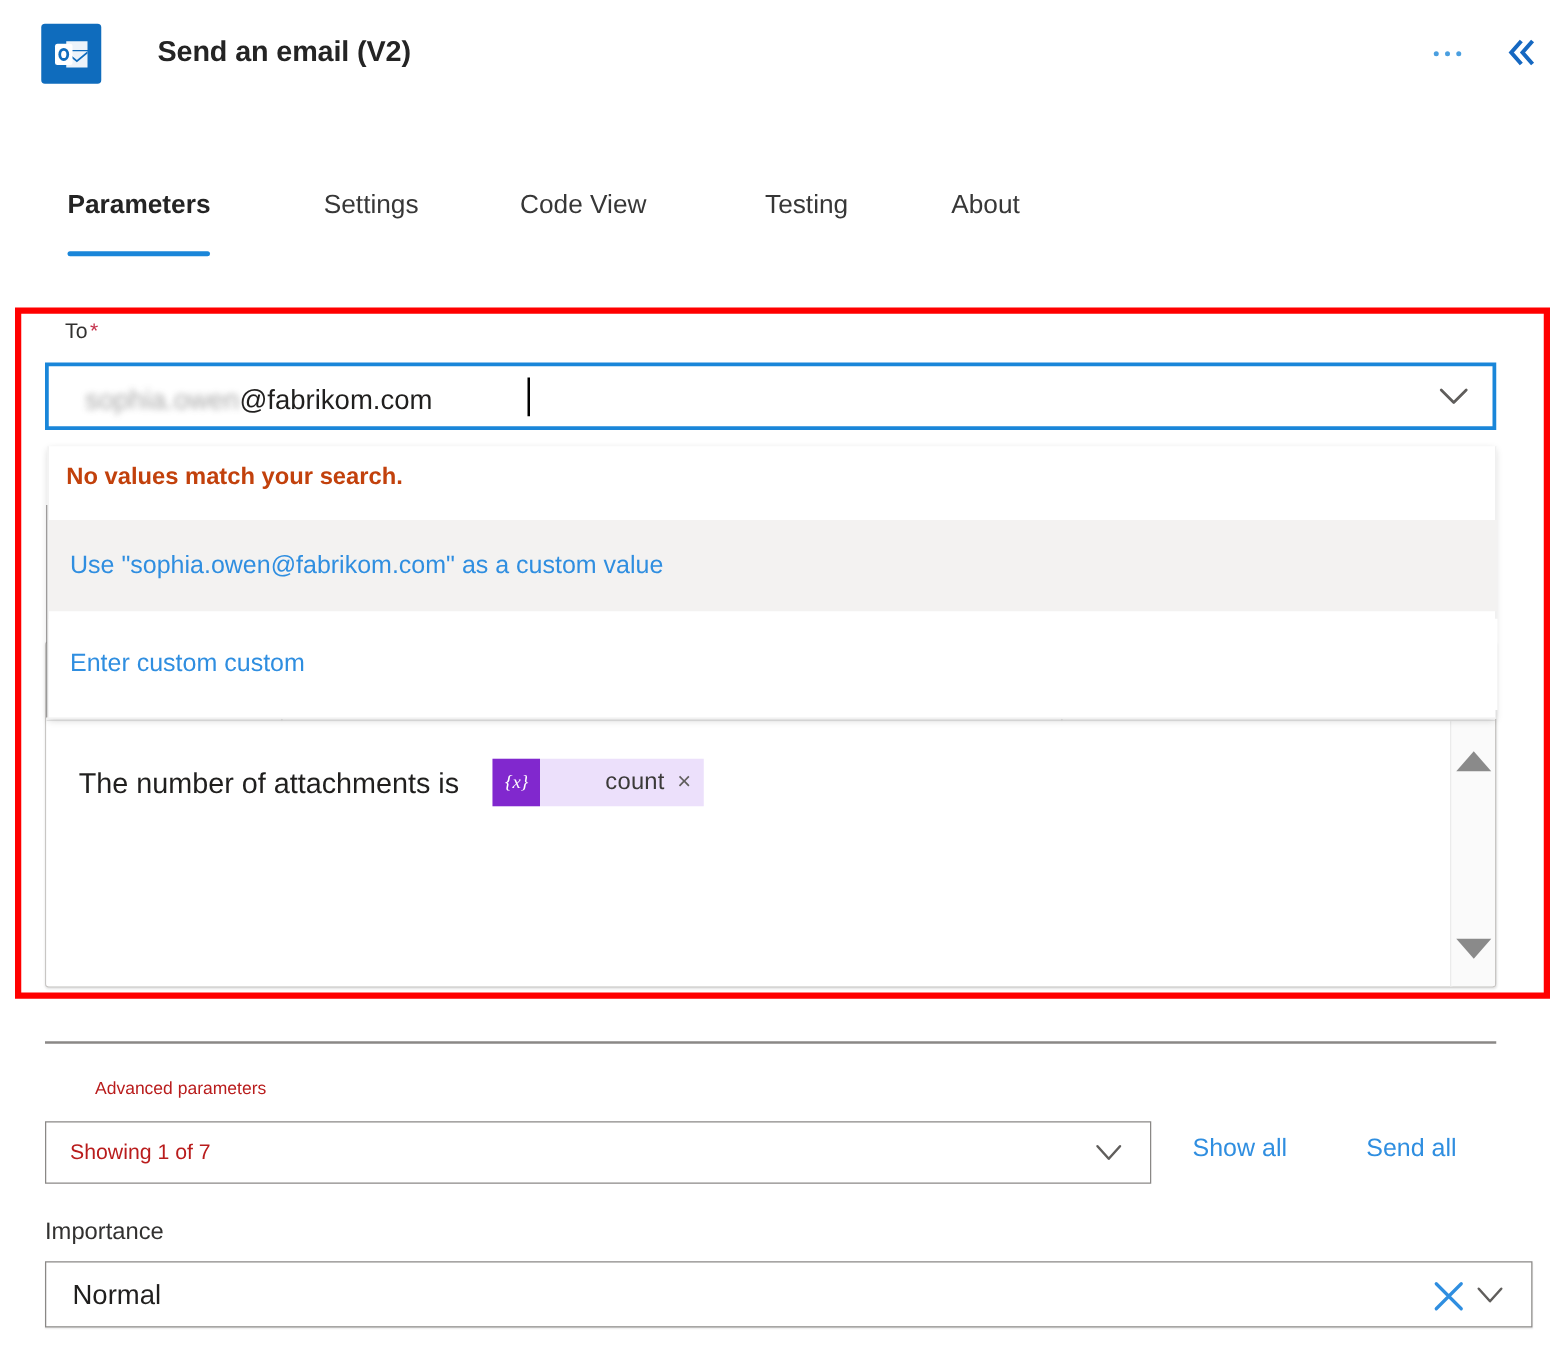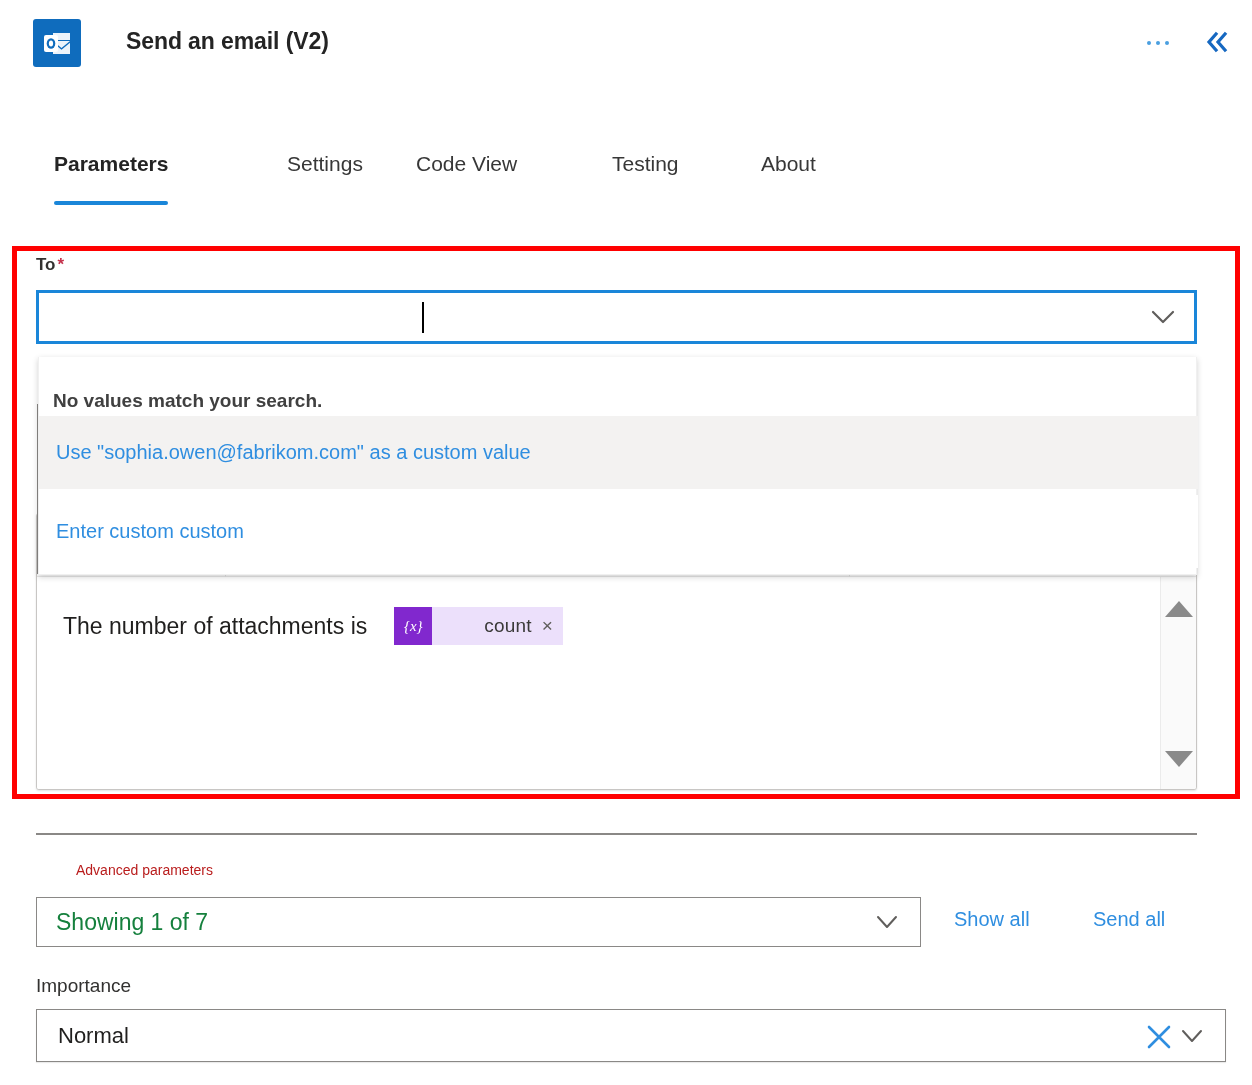--- a/index.html
+++ b/index.html
@@ -50,21 +50,21 @@
   .tab .underline {
     position: absolute; left: 0; right: 0; bottom: -7px; height: 4px;
     background: #1a86d9; border-radius: 2px;
   }
 
   
   .red-box {
     position: absolute; left: 12px; top: 246px; width: 1228px; height: 553px;
     border: 5px solid #ff0000; pointer-events: none; z-index: 40;
   }
-  .to-label { position: absolute; left: 36px; top: 255px; font-size:17px; color:#323130;font-weight:bold; }
+  .to-label { position: absolute; left: 52px; top: 255px; font-size:17px; color:#323130; }
   .to-label .req { color: #c4314b; font-size: 17px; padding-left: 2px; }
 
   .to-input-wrap {
     position: absolute; left: 36px; top: 290px; width: 1161px; height: 54px;
     border: 3px solid #1a86d9; background: #fff; display:flex; align-items:center;
   }
   .to-input-text {
     position: absolute; left: 29px; top: 14px;
     font-size: 22px; color: #201f1e; white-space: nowrap;
   }
@@ -86,21 +86,21 @@
   }
 
   
   .dropdown {
     position: absolute; left: 38px; top: 357px; width: 1159px; height: 218px;
     background: #ffffff; box-shadow: 0 2px 6px rgba(0,0,0,.18);
     z-index: 20; border: 1px solid #f0f0f0; border-top: none;
   }
   .dd-msg {
     position:absolute; left: 14px; top: 14px;
-    font-size: 19px; font-weight: bold; color: #404040; margin-top: 19px;
+    font-size: 19px; font-weight: bold; color: #c2410c;
   }
   .dd-item {
     position: absolute; left: 0; width: 1159px; height: 73px;
     display: flex; align-items: center; cursor: pointer;
   }
   .dd-item .txt { padding-left: 17px; font-size: 20px; color: #2f8ee0; white-space: nowrap; }
   .dd-item.hl { background: #f3f2f1; top: 59px; }
   .dd-item.plain { background: #ffffff; top: 138px; }
 
   
@@ -154,21 +154,21 @@
     position: absolute; left: 36px; top: 833px; width: 1161px; height: 2px; background: #8a8886;
   }
 
   
   .adv-label { position: absolute; left: 36px; top: 862px; font-size: 14px; color: #b91c1c; margin-left: 40px; }
   .adv-select {
     position: absolute; left: 36px; top: 897px; width: 885px; height: 50px;
     border: 1px solid #8a8886; background:#fff; display:flex; align-items:center;
     cursor: pointer;
   }
-  .adv-select .val { padding-left: 19px; font-size: 23px; color: #15803d; }
+  .adv-select .val { padding-left: 19px; font-size: 17px; color: #b91c1c; }
   .sel-chevron {
     position:absolute; right: 20px; top: 50%; transform: translateY(-50%);
     color:#605e5c; display:flex; align-items:center;
   }
   .link-btn {
     position: absolute; top: 908px; font-size: 20px; color: #2f8ee0; cursor:pointer; white-space:nowrap;
   }
   .link-show { left: 954px; }
   .link-clear { left: 1093px; }
 
@@ -217,39 +217,40 @@
         <path d="M22 5 L15 13 L22 21" fill="none" stroke="#1668c1" stroke-width="3.2" stroke-linecap="square" stroke-linejoin="miter"></path>
       </svg>
     </div>
   </div>
 
   <div class="tabs">
     <div class="tab active" style="left:38px;">
       <span>Parameters</span>
       <span class="underline"></span>
     </div>
-    <div class="tab" style="left:243px;margin-left:28px;">
+    <div class="tab" style="left:243px;">
       <span>Settings</span>
     </div>
     <div class="tab" style="left:400px;">
       <span>Code View</span>
     </div>
     <div class="tab" style="left:596px;">
       <span>Testing</span>
     </div>
     <div class="tab" style="left:745px;">
       <span>About</span>
     </div>
   </div>
 
   <div class="to-label">
     <span>To</span><span class="req">*</span>
   </div>
 
   <div class="to-input-wrap">
+    <div class="to-input-text"><span class="blurred">sophia.owen</span><span>@fabrikom.com</span></div>
     <div class="to-chevron">
       <svg width="26" height="16" viewBox="0 0 26 16" aria-hidden="true">
         <path d="M3 3 L13 13 L23 3" fill="none" stroke="#605e5c" stroke-width="2.2" stroke-linecap="round" stroke-linejoin="round"></path>
       </svg>
     </div>
   </div>
   <div class="to-caret"></div>
 
   <div class="guide-line"></div>
 

